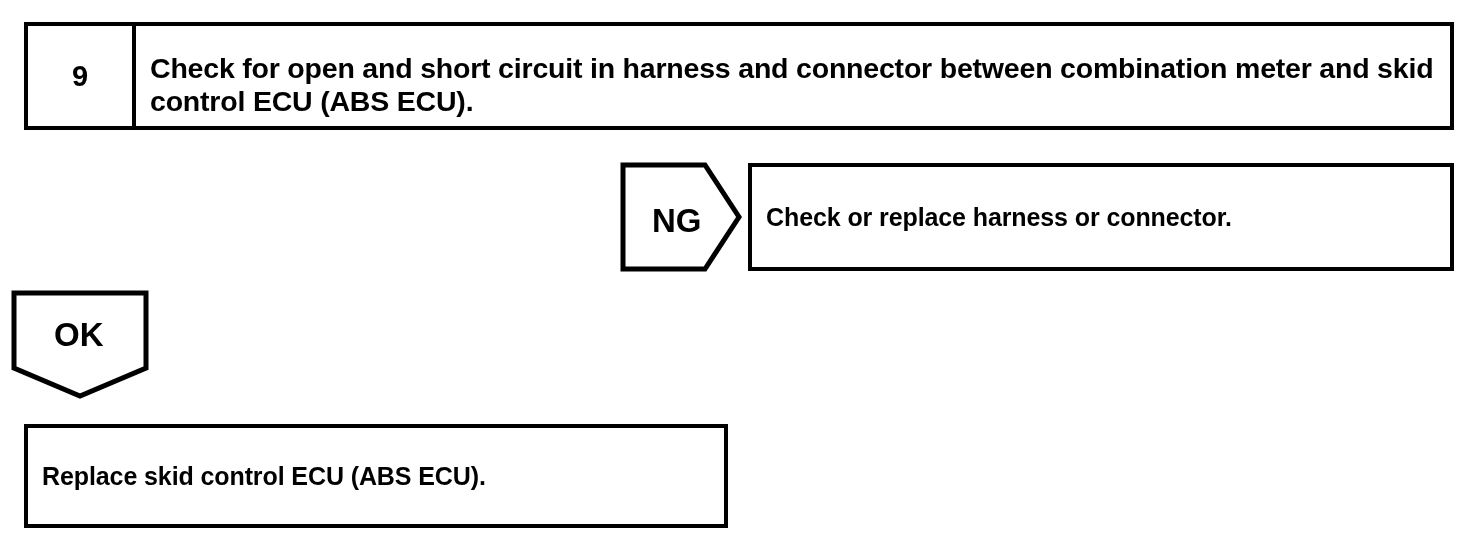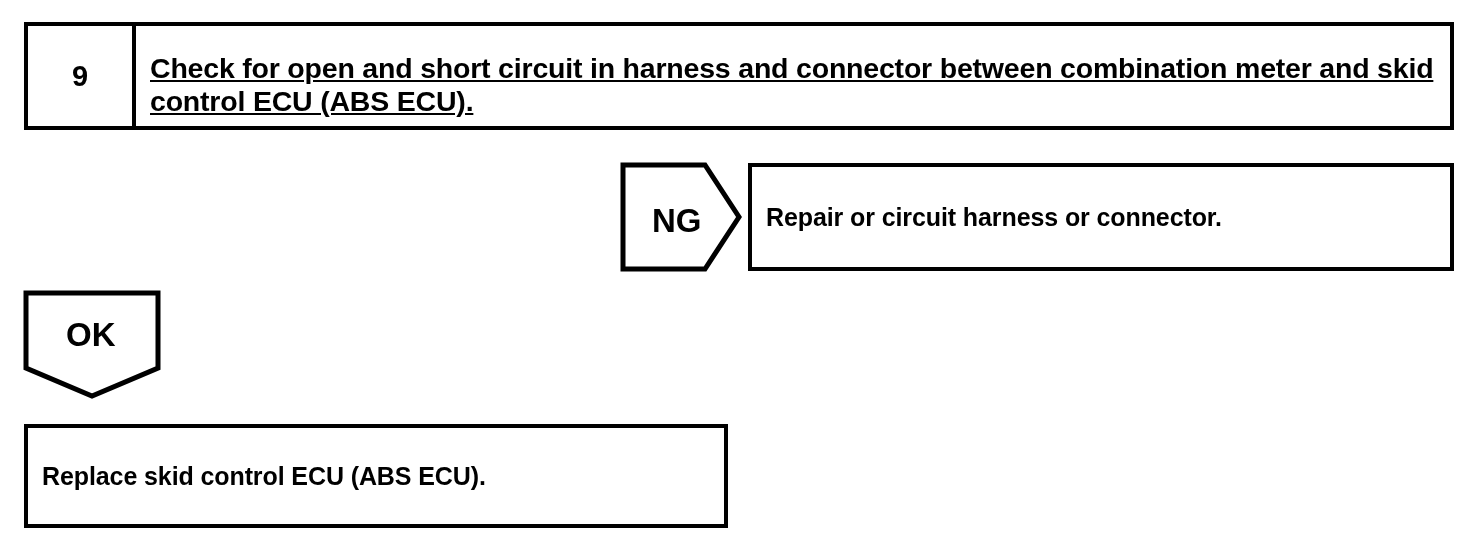--- a/index.html
+++ b/index.html
@@ -47,21 +47,20 @@
     font-weight: bold;
     line-height: 1;
     letter-spacing: 0px;
   }
   .step-text-cell {
     flex: 1 1 auto;
     display: flex;
     align-items: center;
     padding: 17px 10px 0 14px;
     box-sizing: border-box;
-    text-decoration: underline;
   }
   .step-text {
     font-size: 28.5px;
     font-weight: bold;
     line-height: 1.13;
     letter-spacing: -0.2px;
   }
 
   
   .action-box {
@@ -119,21 +118,21 @@
     top: 161px;
     width: 124px;
     height: 112px;
   }
   #branch-ng .branch-label {
     left: 33px;
     top: 43px;
   }
 
   #branch-ok {
-    left: 22px;
+    left: 10px;
     top: 289px;
     width: 140px;
     height: 112px;
   }
   #branch-ok .branch-label {
     left: 44px;
     top: 29px;
   }
 </style>
 </head>
@@ -151,21 +150,21 @@
   </div>
 
   <div class="branch" id="branch-ng">
     <svg width="124" height="112" viewBox="0 0 124 112">
       <polygon points="4,4 86,4 120,56 86,108 4,108" fill="#ffffff" stroke="#000000" stroke-width="5" stroke-linejoin="miter"></polygon>
     </svg>
     <span class="branch-label">NG</span>
   </div>
 
   <div class="action-box" id="repair-box">
-    <span class="action-text">Repair or circuit harness or connector.</span>
+    <span class="action-text">Check or replace harness or connector.</span>
   </div>
 
   <div class="branch" id="branch-ok">
     <svg width="140" height="112" viewBox="0 0 140 112">
       <polygon points="4,4 136,4 136,79 70,107 4,79" fill="#ffffff" stroke="#000000" stroke-width="5" stroke-linejoin="miter"></polygon>
     </svg>
     <span class="branch-label">OK</span>
   </div>
 
   <div class="action-box" id="replace-ecu-box">

